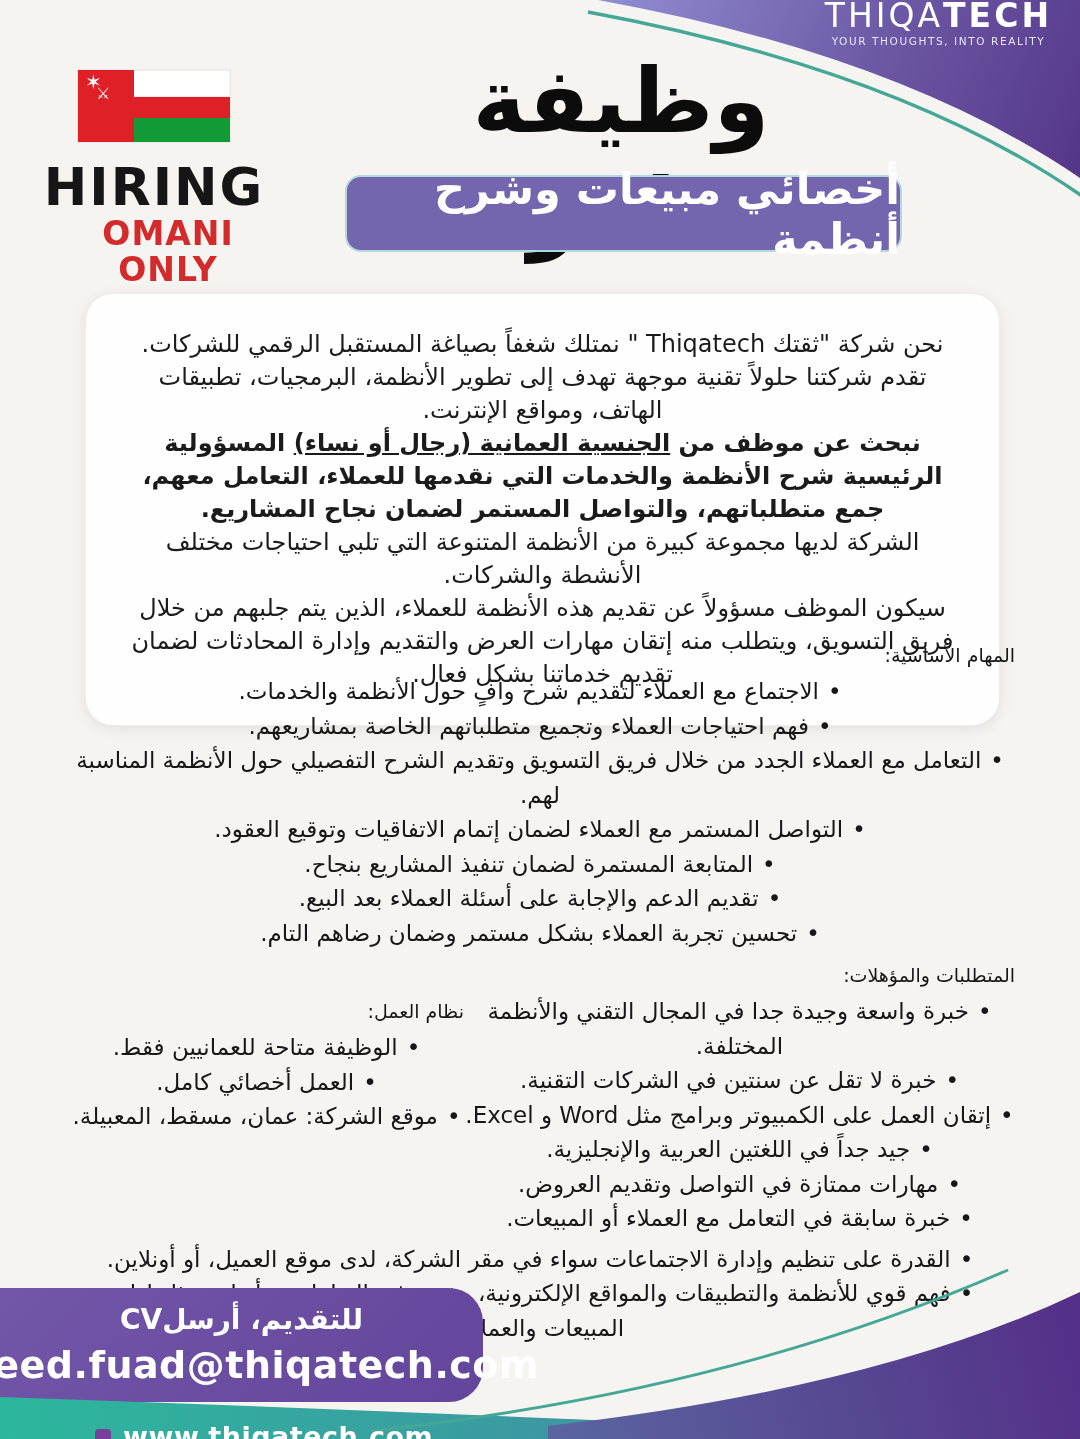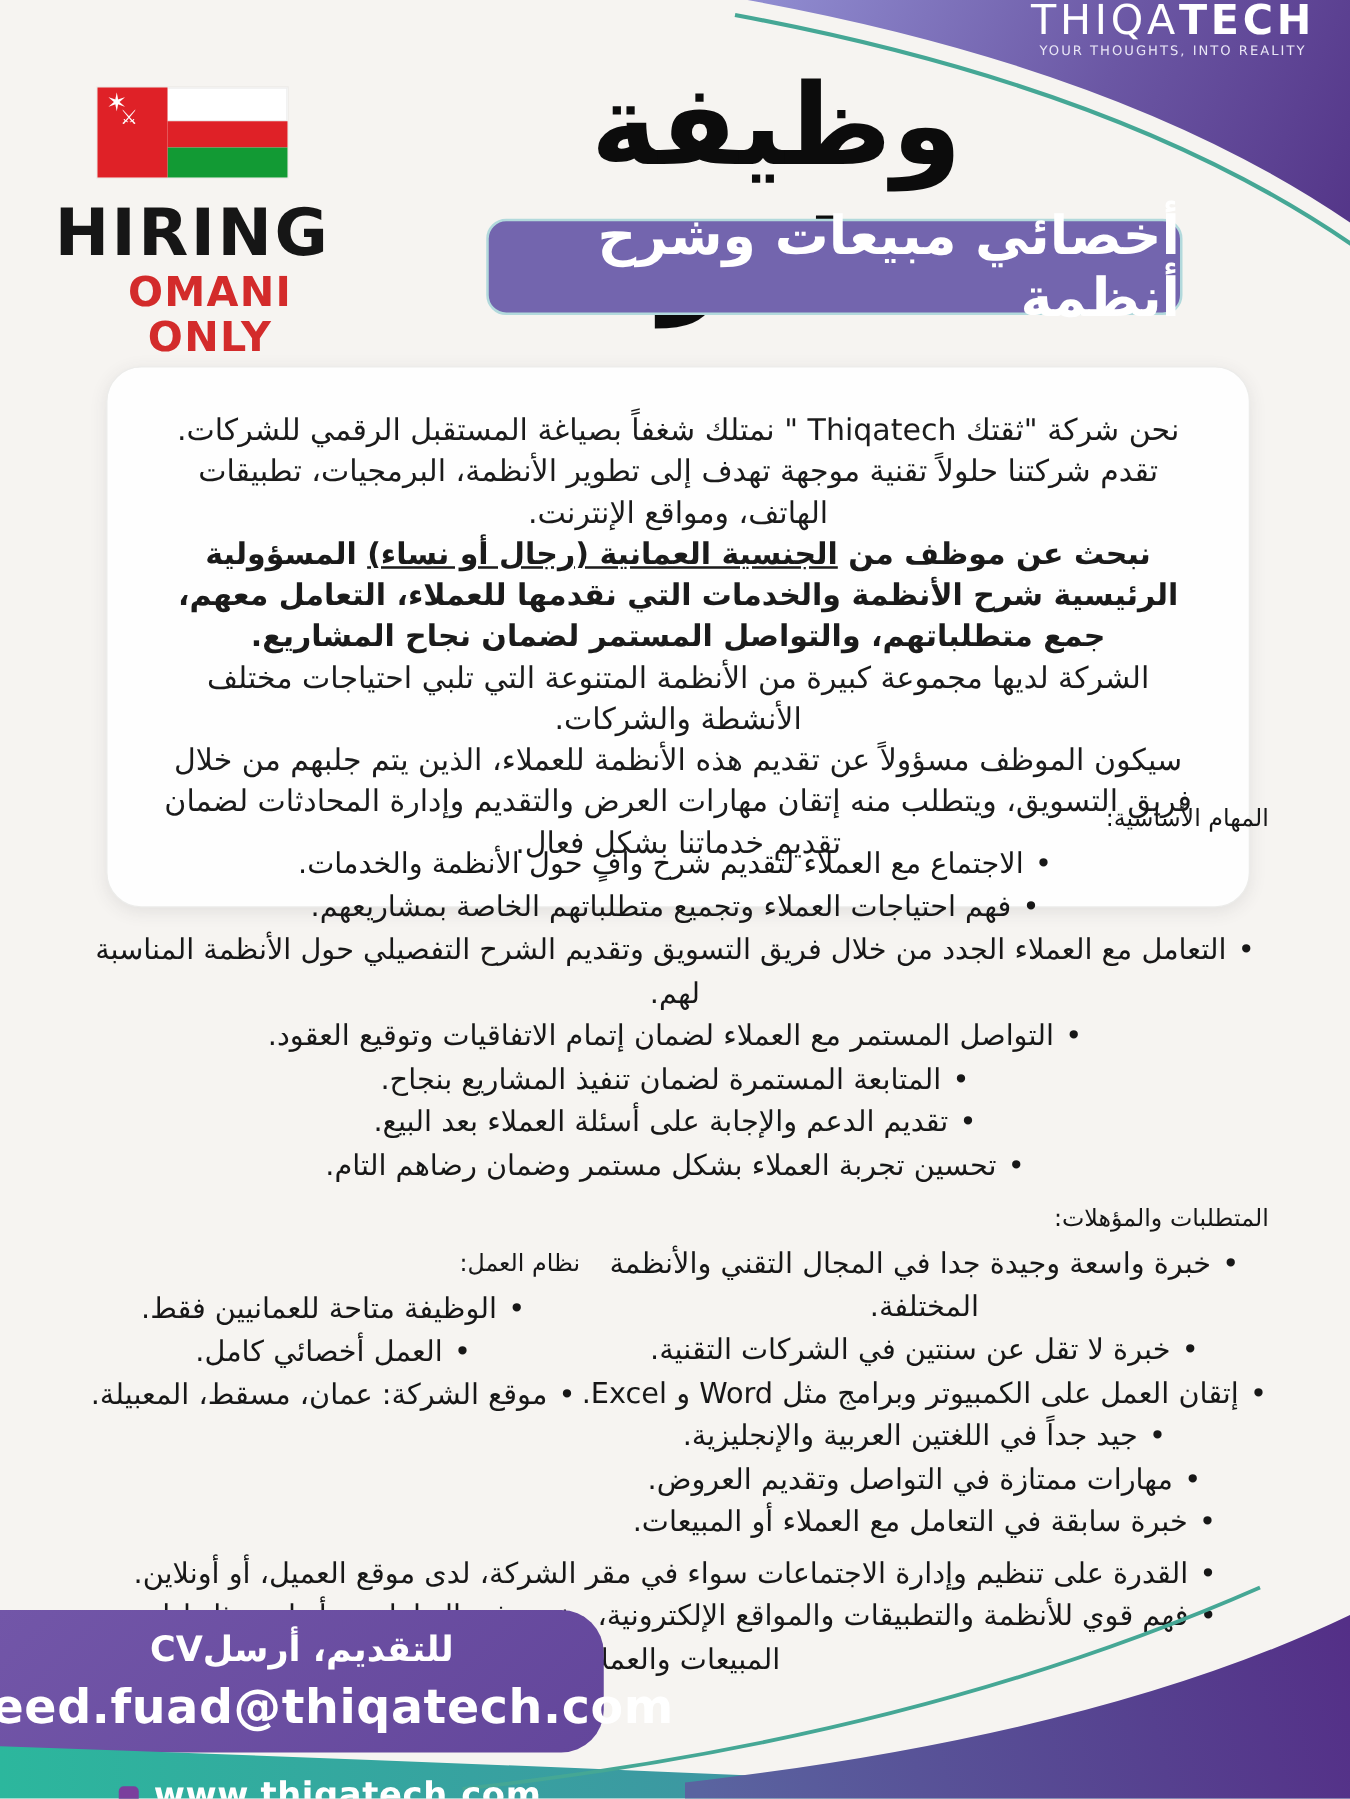--- a/index.html
+++ b/index.html
@@ -34,21 +34,21 @@
   .flag .s-green { height:33%; background:#129a34; }
   .hiring-title { margin-top:14px; font-size:52px; font-weight:700; letter-spacing:2px; color:#161616; line-height:54px; }
   .hiring-subtitle { font-size:33px; font-weight:700; color:#d32b2b; letter-spacing:1px; line-height:36px; margin-top:2px;margin-left:28px; }
 
   
   .vacancy-title { position:absolute; left:340px; top:46px; width:562px; z-index:1;
     text-align:center; direction:rtl; font-size:90px; font-weight:700; color:#0c0c0c; line-height:110px; }
   .role-badge { position:absolute; left:345px; top:175px; width:557px; height:77px; z-index:1;
     background:#7365ae; border:2px solid #b2d9dc; border-radius:16px;
     display:flex; align-items:center; justify-content:center;
-    color:#ffffff; font-size:43px; font-weight:700; direction:rtl;margin-left:44px; }
+    color:#ffffff; font-size:43px; font-weight:700; direction:rtl; }
 
   
   .intro-card { position:absolute; left:85px; top:293px; width:915px; min-height:296px; z-index:1;
     background:#fefefe; border-radius:28px; border:1px solid #ececea;
     box-shadow:0 3px 14px rgba(60,60,70,0.10);
     padding:34px 42px; direction:rtl; text-align:center;
     font-size:24px; line-height:33px; color:#1b1b1b; }
   .intro-card .b { font-weight:700; }
   .intro-card .u { text-decoration:underline; }
 

